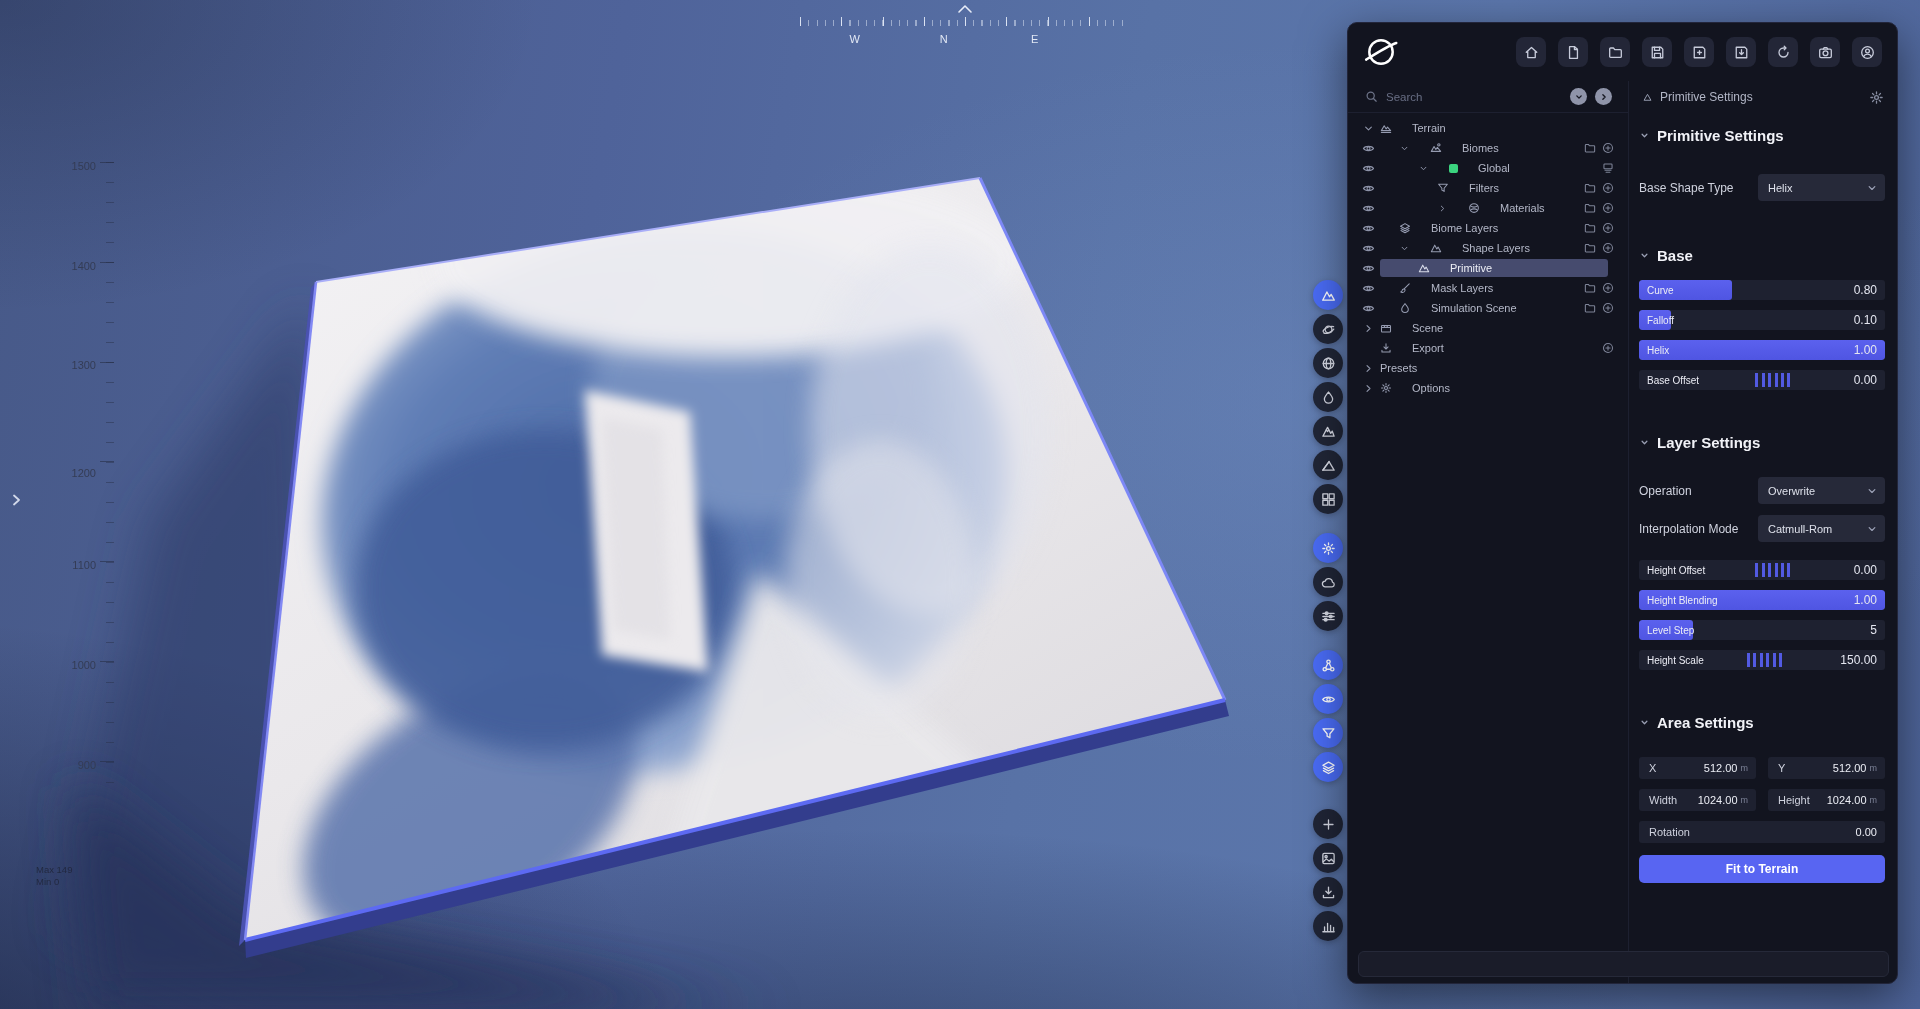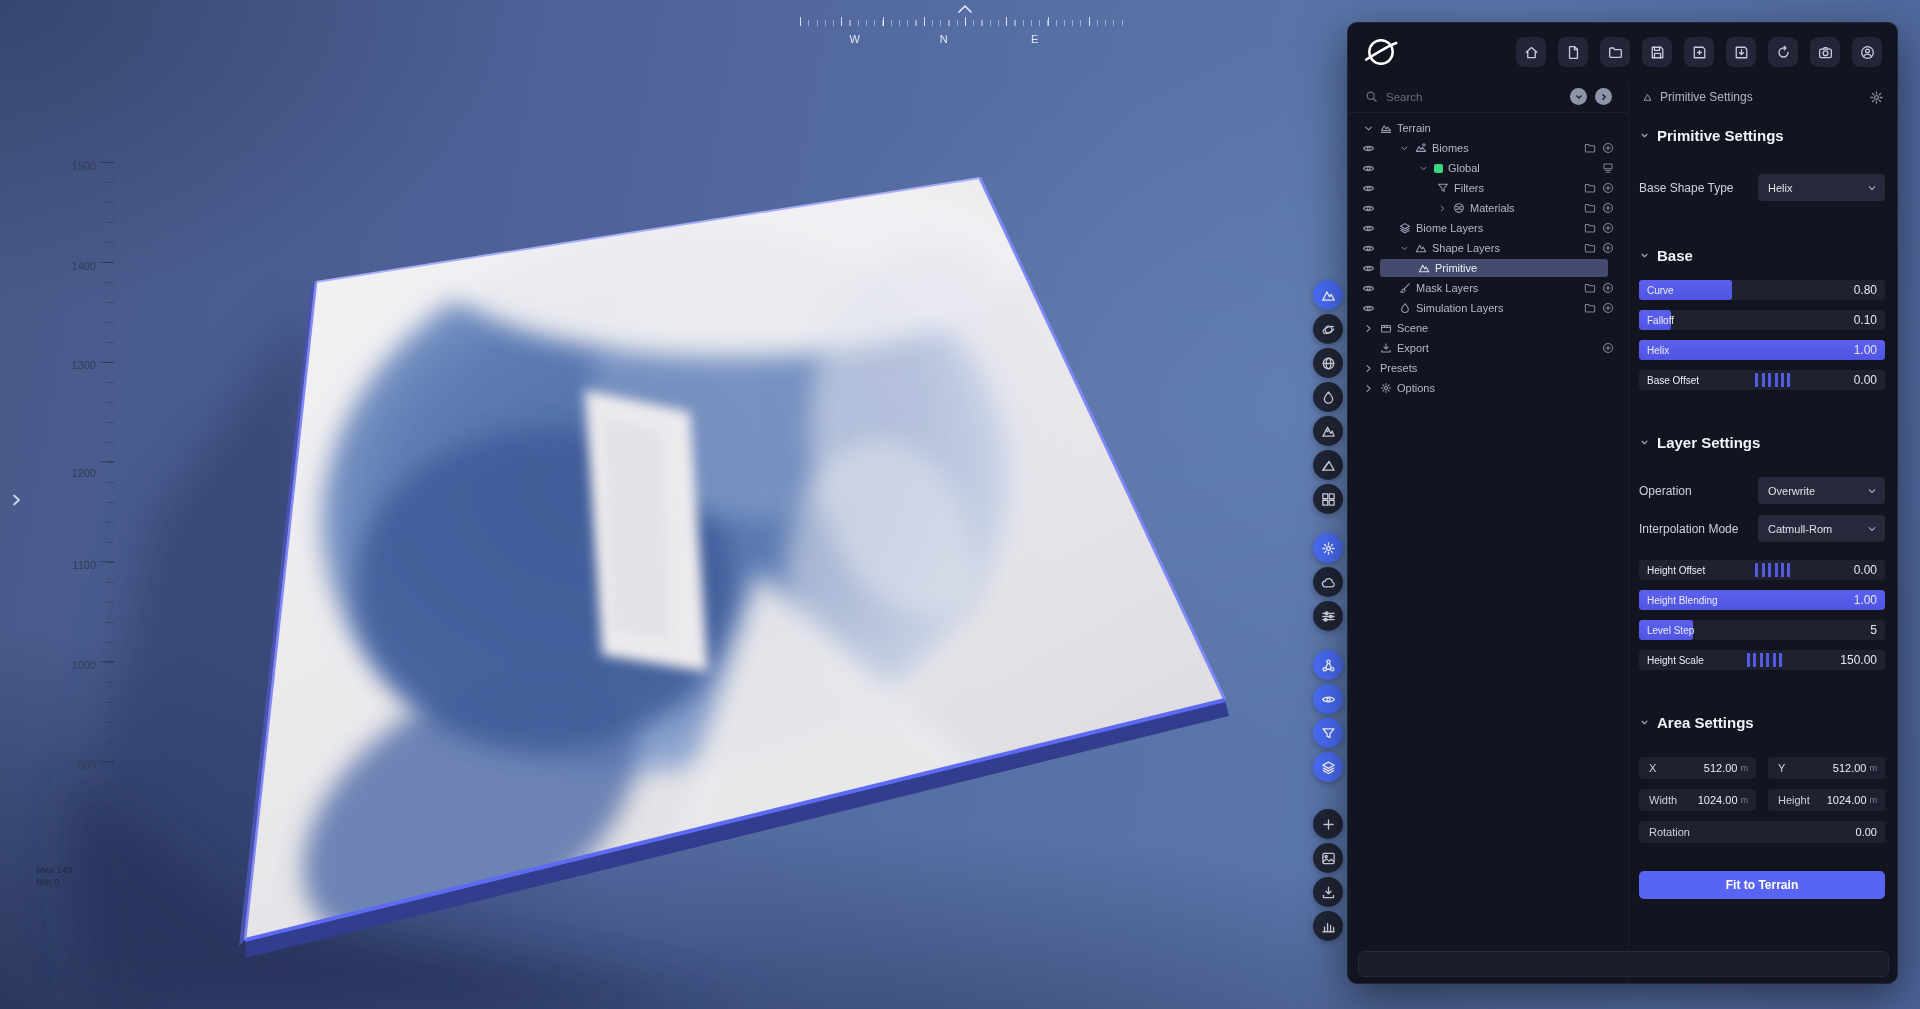--- a/index.html
+++ b/index.html
@@ -67,21 +67,21 @@
   .search-row .search-ic{width:13px;height:13px;color:#6e7489;flex-shrink:0}
   .search-input{flex:1;background:transparent;border:none;outline:none;color:#aeb3c4;font-size:11.5px;min-width:0}
   .search-input::placeholder{color:#686e84}
   .nav-circle{width:17px;height:17px;border-radius:50%;background:#8f94a9;color:#171923;
     display:flex;align-items:center;justify-content:center;cursor:pointer;flex-shrink:0}
   .nav-circle svg{width:10px;height:10px}
   .tree{padding-top:5px;overflow:hidden}
   .trow{height:20px;display:flex;align-items:center;padding:0 14px;font-size:11px;color:#b4b8c8;cursor:pointer}
   .slot1{width:18px;flex-shrink:0;display:flex;align-items:center;color:#8d93a8}
   .slot1 svg{width:13px;height:13px}
-  .tbody{flex:1;display:flex;align-items:center;gap:5px;height:18px;border-radius:3px;min-width:0}
+  .tbody{flex:1;display:flex;align-items:center;gap:20px;height:18px;border-radius:3px;min-width:0}
   .tbody.hl{background:#464b6e;color:#eceef5}
   .tbody svg{width:12px;height:12px;color:#959bb0;flex-shrink:0}
   .tbody svg.chev{width:11px;height:11px;color:#8d93a8}
   .tbody.hl svg{color:#d9dcea}
   .swatch{width:9px;height:9px;border-radius:2px;background:#3bd47f;flex-shrink:0}
   .tlabel{white-space:nowrap;overflow:hidden;text-overflow:ellipsis}
   .tacts{display:flex;gap:6px;margin-left:6px;color:#7e8498;flex-shrink:0}
   .tact{display:flex;cursor:pointer}
   .tact svg{width:12px;height:12px}
 
@@ -117,21 +117,21 @@
   .slabel{position:absolute;left:8px;top:50%;transform:translateY(-50%);font-size:10px;color:#ecedf5;white-space:nowrap}
   .svalue{position:absolute;right:8px;top:50%;transform:translateY(-50%);font-size:12px;color:#e4e6f0}
   .area-grid{display:grid;grid-template-columns:1fr 1fr;gap:10px 12px;margin-top:26px}
   .acell{height:22px;background:#1e2130;border-radius:3px;display:flex;align-items:center;padding:0 8px 0 10px;cursor:text}
   .albl{font-size:11px;color:#cfd2de;flex:1}
   .aval{font-size:11px;color:#eceef5}
   .aunit{font-size:9px;color:#7b8196;margin-left:3px}
   .rot-row{height:22px;background:#1e2130;border-radius:3px;display:flex;align-items:center;
     padding:0 8px 0 10px;margin-top:10px;cursor:text}
   .fit-btn{height:28px;background:#5865f2;border-radius:5px;color:#fff;font-size:12px;font-weight:700;
-    display:flex;align-items:center;justify-content:center;margin-top:28px;cursor:pointer}
+    display:flex;align-items:center;justify-content:center;margin-top:12px;cursor:pointer}
   .bottom-bar{position:absolute;left:10px;right:8px;bottom:6px;height:26px;background:#1a1c29;
     border:1px solid #262939;border-radius:6px;cursor:text}
 </style>
 </head>
 <body>
 
 <div class="viewport">
   <svg class="terrain-svg" width="1920" height="1009" viewBox="0 0 1920 1009">
     <defs>
       <clipPath id="plateClip">
@@ -665,21 +665,21 @@
             <span class="slot1">
               <svg class="" viewBox="0 0 16 16" fill="none" stroke="currentColor" stroke-width="1.4" stroke-linecap="round" stroke-linejoin="round">
                 <path d="M1.8 8c2.1-3.4 10.3-3.4 12.4 0-2.1 3.4-10.3 3.4-12.4 0z"></path>
                 <circle cx="8" cy="8" r="1.8"></circle>
               </svg>
             </span>
             <span class="tbody" style="padding-left:19px">
               <svg class="" viewBox="0 0 16 16" fill="none" stroke="currentColor" stroke-width="1.4" stroke-linecap="round" stroke-linejoin="round">
                 <path d="M8 2.2c2.4 3 4.4 5.4 4.4 7.4a4.4 4.4 0 01-8.8 0C3.6 7.6 5.6 5.2 8 2.2z"></path>
               </svg>
-              <span class="tlabel">Simulation Layers</span>
+              <span class="tlabel">Simulation Scene</span>
             </span>
             <span class="tacts">
               <span class="tact">
                 <svg class="" viewBox="0 0 16 16" fill="none" stroke="currentColor" stroke-width="1.4" stroke-linecap="round" stroke-linejoin="round">
                   <path d="M1.8 4.2a1 1 0 011-1h3l1.4 1.8h6a1 1 0 011 1v6.2a1 1 0 01-1 1H2.8a1 1 0 01-1-1z"></path>
                 </svg>
               </span>
               <span class="tact">
                 <svg class="" viewBox="0 0 16 16" fill="none" stroke="currentColor" stroke-width="1.4" stroke-linecap="round" stroke-linejoin="round">
                   <circle cx="8" cy="8" r="6"></circle>

